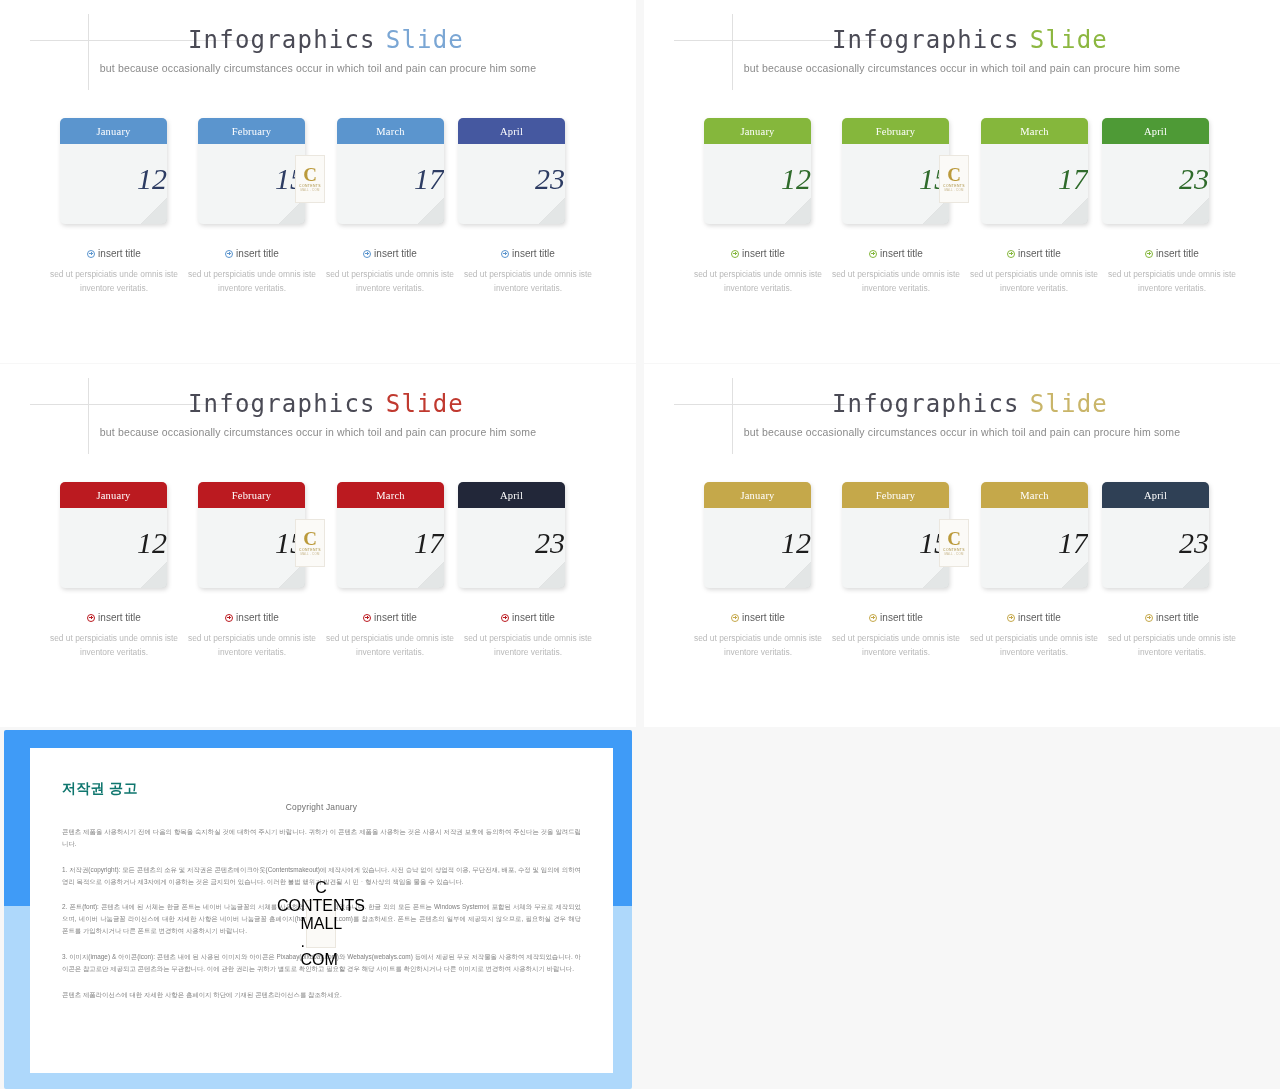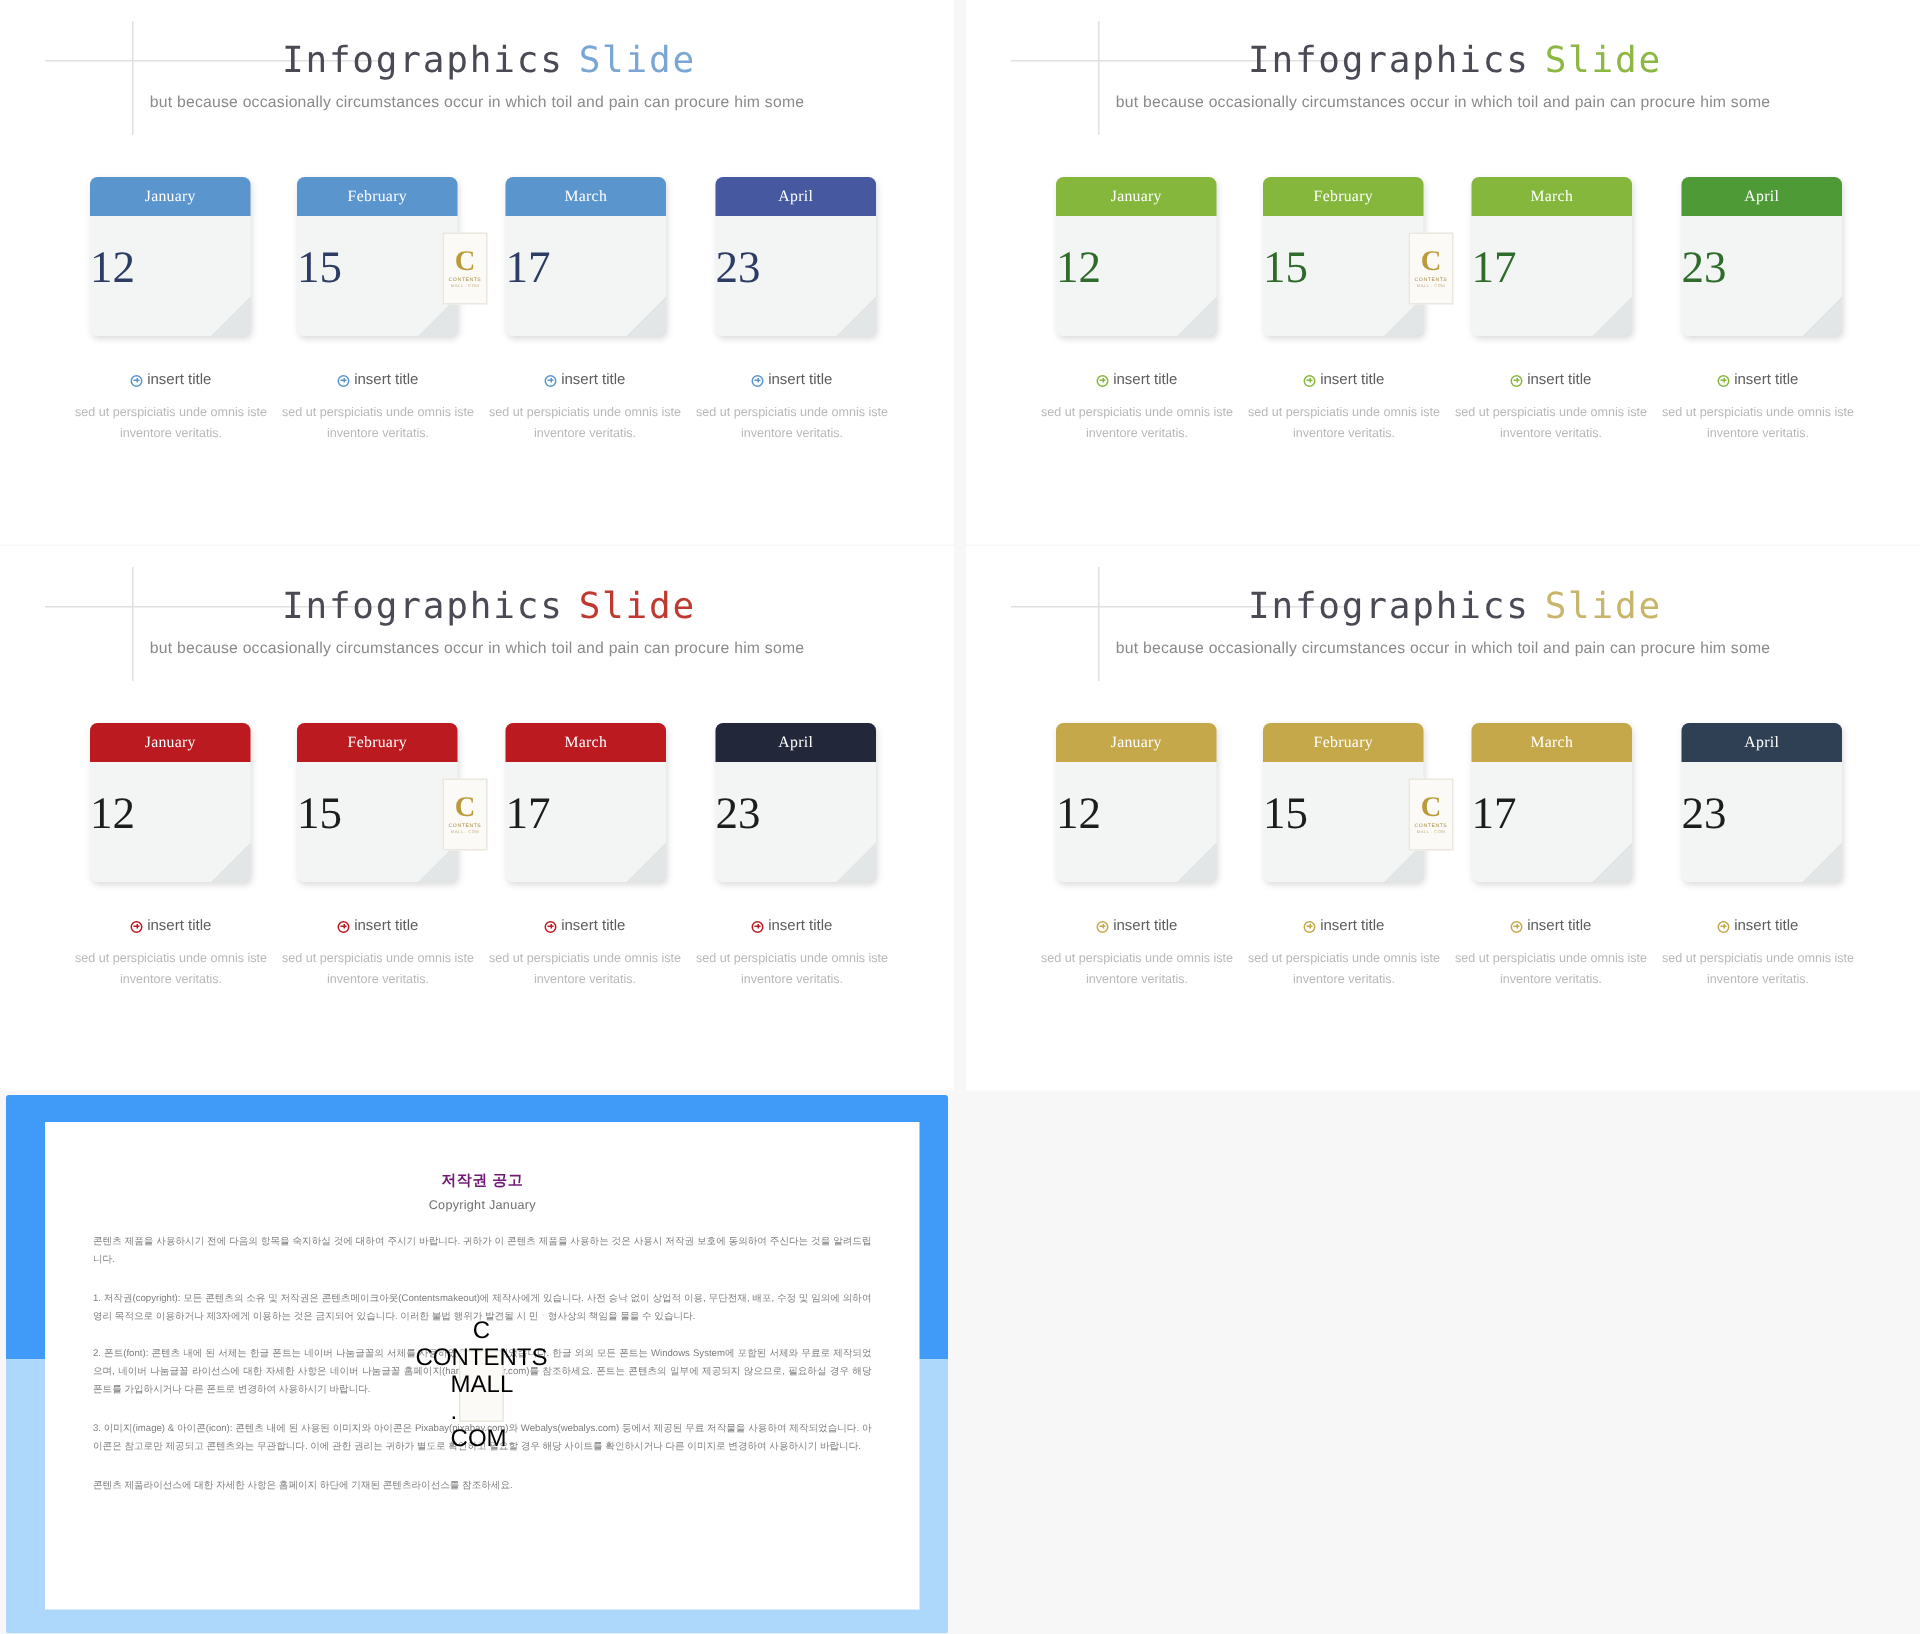--- a/index.html
+++ b/index.html
@@ -52,38 +52,39 @@
     width: 534px; height: 110px;
   }
   .card {
     position: absolute; top: 0;
     width: 107px; height: 106px;
     filter: drop-shadow(1px 2px 2px rgba(0,0,0,.14));
   }
   .card.c0 { left: 8px; }
   .card.c1 { left: 146px; }
   .card.c2 { left: 285px; }
-  .card.c3 { left: 425px; }
+  .card.c3 { left: 406px; }
 
   .card-head {
     height: 26px;
     border-radius: 5px 5px 0 0;
     color: #ffffff;
     font-family: "Liberation Serif", serif;
     font-size: 10.5px;
     display: flex; align-items: center; justify-content: center;
     letter-spacing: .2px;
   }
   .card-body {
     position: relative;
     height: 80px;
     background: #f3f5f5;
     border-radius: 0 0 5px 5px;
-    display: flex; align-items: center; justify-content: flex-start;
+    display: flex; align-items: center; justify-content: flex-end;
     overflow: hidden;
+    font-style: italic;
   }
   .card-num {
     font-family: "Liberation Serif", serif;
     font-size: 30px; line-height: 1;
     position: relative; top: -5px;
   }
   
   .fold {
     position: absolute; right: 0; bottom: 0;
     width: 0; height: 0;
@@ -159,22 +160,22 @@
     width: 628px; height: 183px; background: #aed8fb;
     border-radius: 0 0 2px 2px;
   }
   .copy-sheet {
     position: absolute; left: 30px; top: 18px;
     width: 583px; height: 325px;
     background: #ffffff;
   }
   .copy-inner { padding: 32px 32px 0 32px; }
   .copy-h1 {
-    text-align: center; font-size: 10px; font-weight: bold;
-    color: #701a75; letter-spacing: .3px;
+    font-size: 14px; font-weight: bold;
+    color: #0f766e; letter-spacing: .3px;
   }
   .copy-h2 {
     text-align: center; font-size: 8.4px; color: #6f6f6f;
     margin-top: 4px; letter-spacing: .2px;
   }
   .copy-p {
     margin-top: 14px;
     font-size: 6.4px; line-height: 1.85;
     color: #7d7d7d; text-align: justify;
   }

